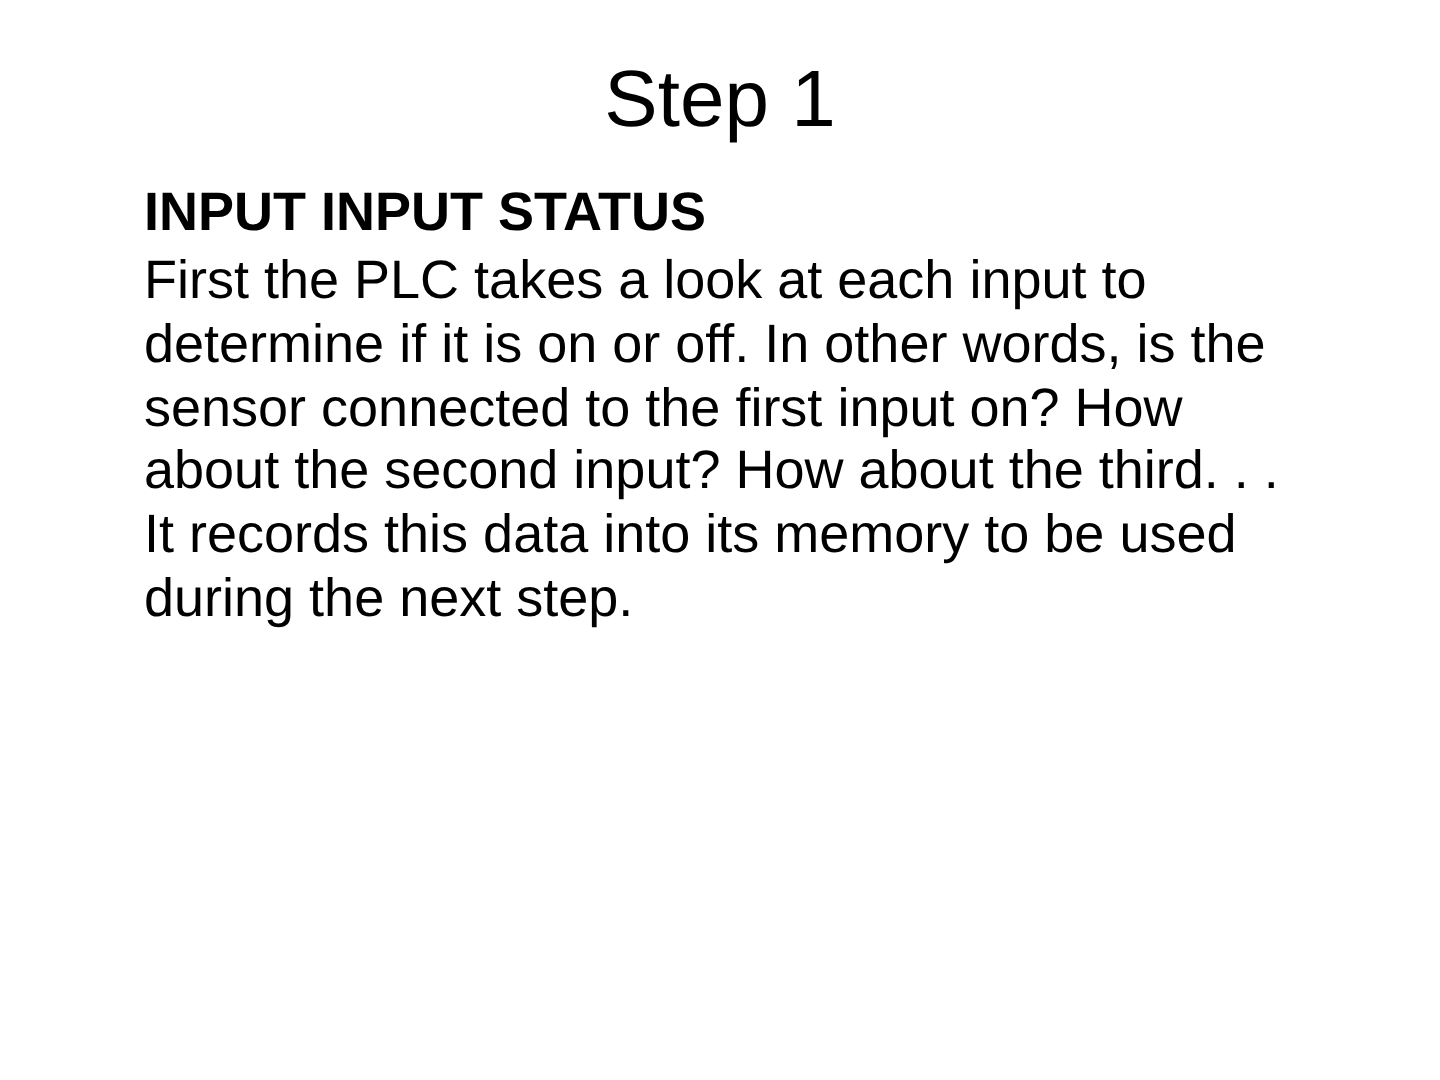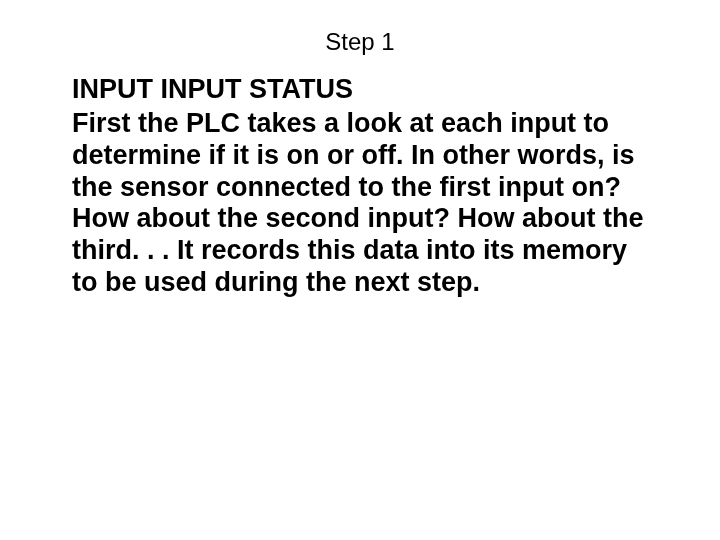--- a/index.html
+++ b/index.html
@@ -11,36 +11,36 @@
     font-family: Arial, Helvetica, sans-serif;
     color: #000000;
   }
   .slide {
     box-sizing: border-box;
     width: 720px;
     height: 540px;
     padding: 24px 60px 40px 60px;
   }
   .title {
-    font-size: 24px;
+    font-size: 40px;
     font-weight: 400;
     text-align: center;
     margin: 4px 0 18px 0;
   }
   .content {
     font-size: 27px;
     line-height: 1.18;
     margin-left: 12px;
   }
   .subhead {
     font-weight: 700;
     margin-bottom: 2px;
   }
   .body {
-    font-weight: 700;
+    font-weight: 400;
   }
 </style>
 </head>
 <body>
 
 <div class="slide">
   <div class="title">Step 1</div>
 
   <div class="content">
     <div class="subhead">INPUT INPUT STATUS</div>

